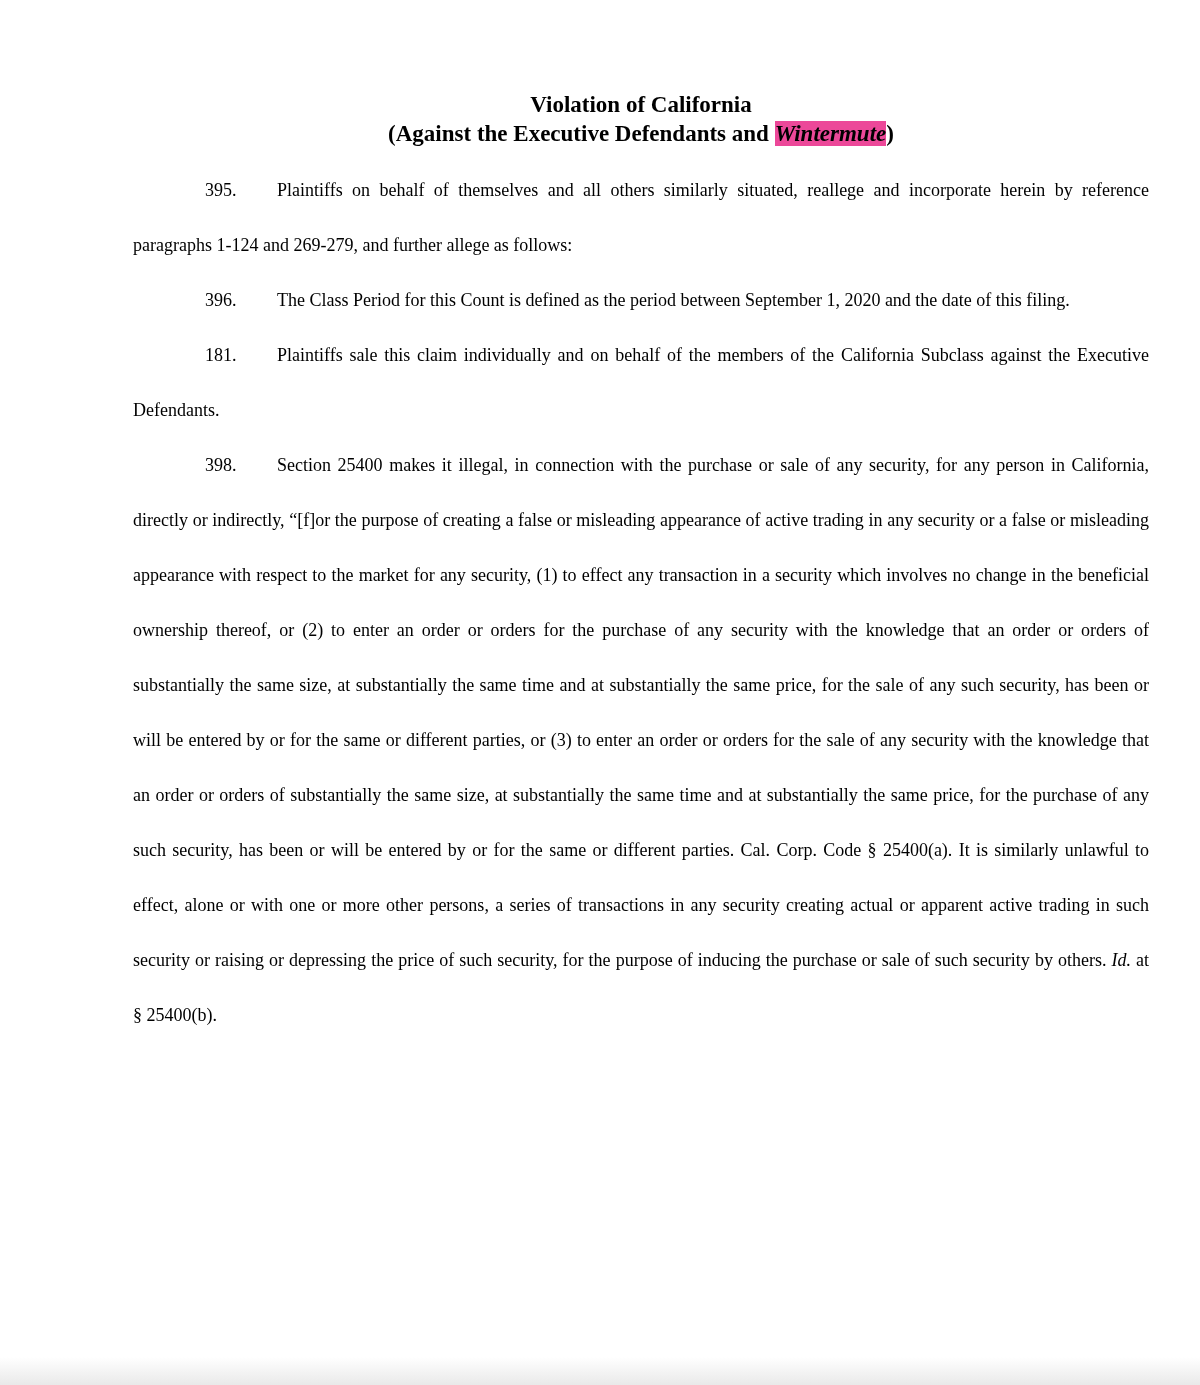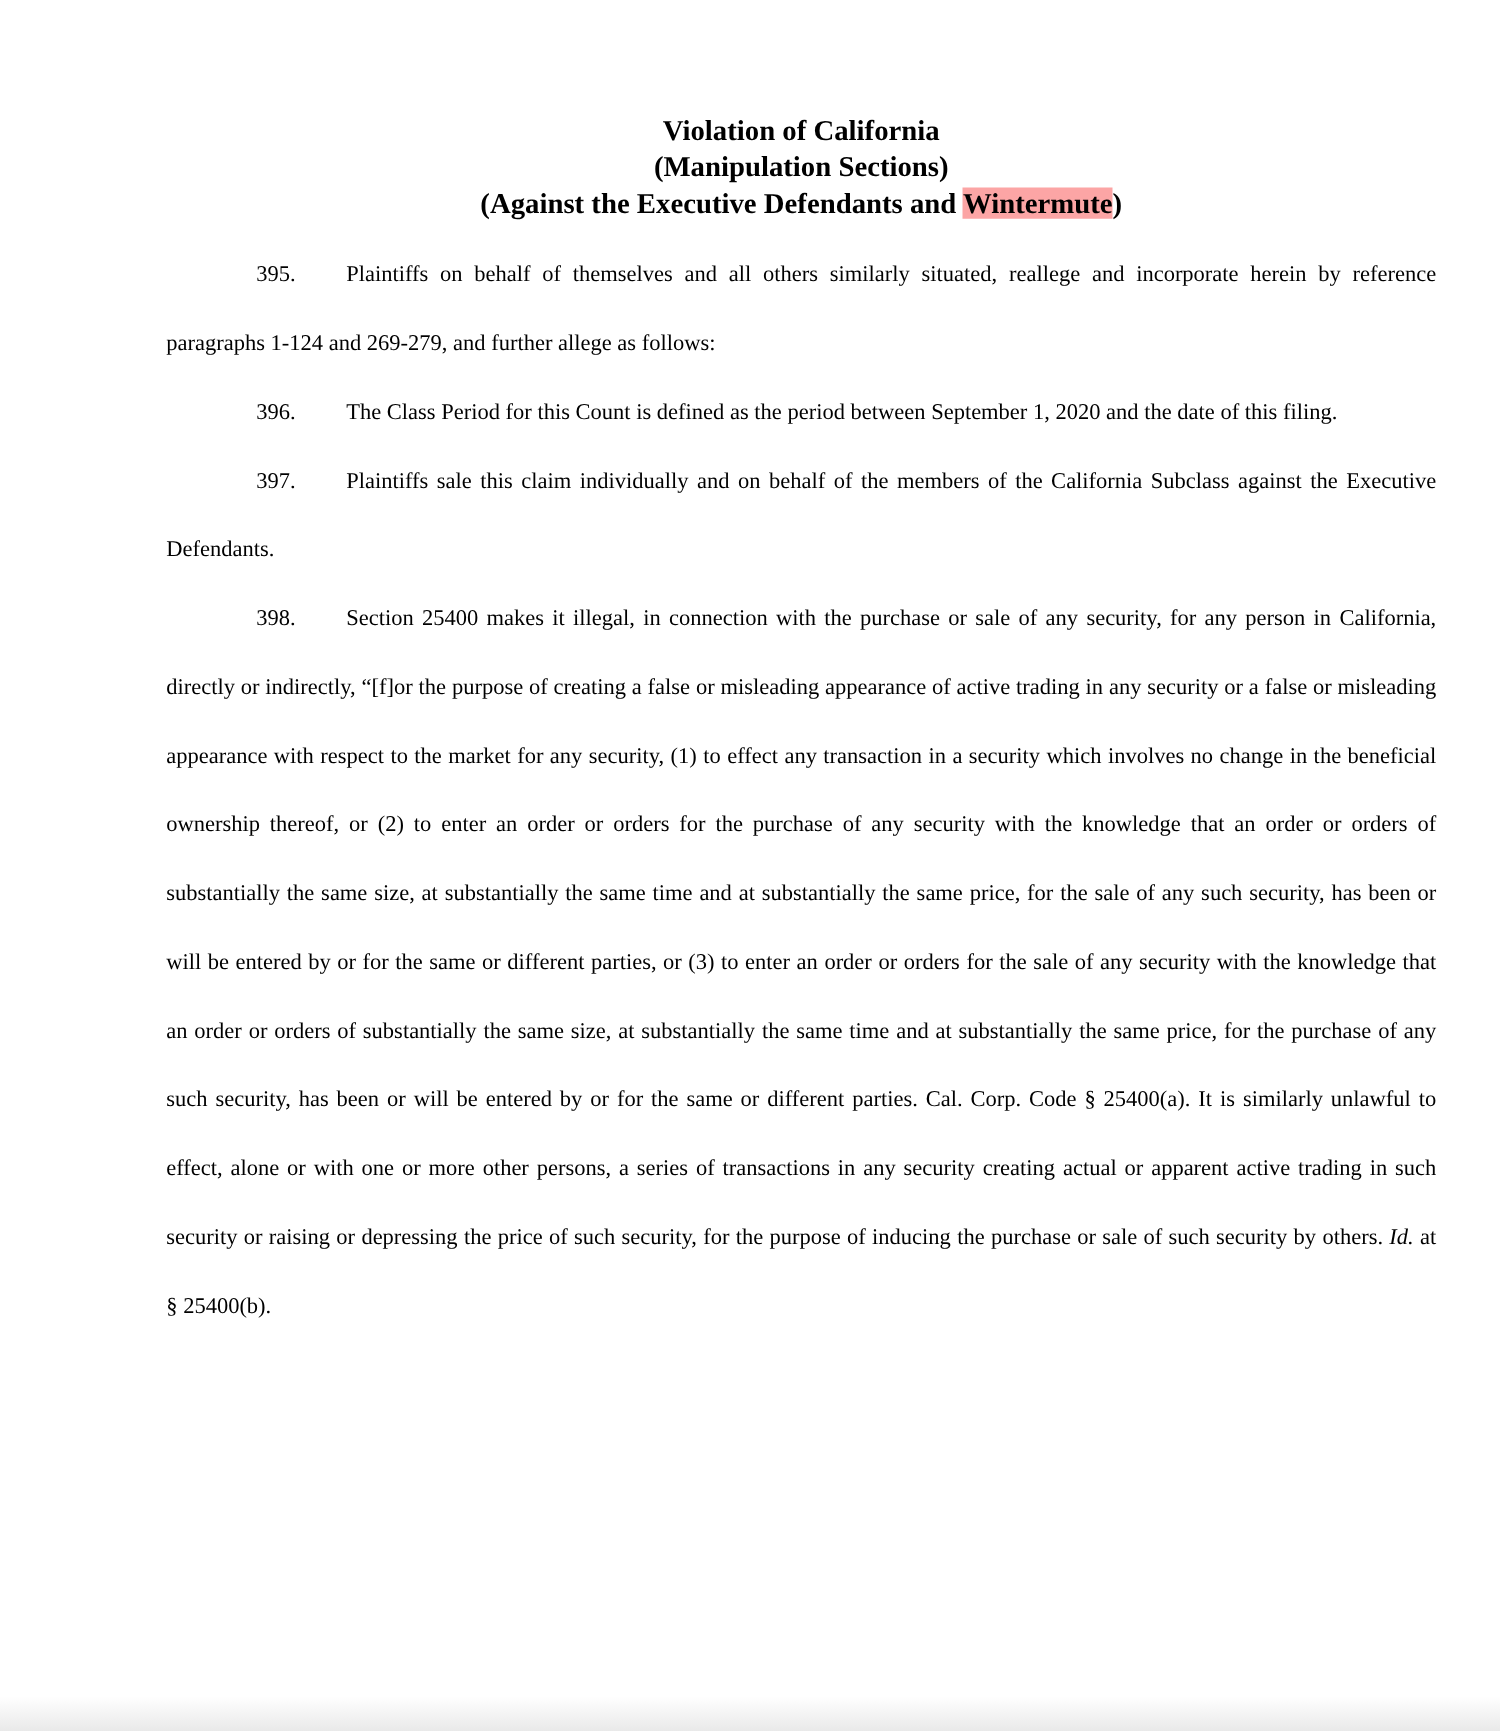--- a/index.html
+++ b/index.html
@@ -54,31 +54,30 @@
     background: linear-gradient(to bottom, rgba(235,235,235,0) 0%, #e9e9e9 100%);
   }
 </style>
 </head>
 <body>
 
 <div class="page">
 
   <div class="heading">
     <div>Violation of California</div>
-    <div>(Manipulation Sections)</div>
-    <div><span>(Against the Executive Defendants and </span><span class="hl" style="background-color: #fca5a5;">Wintermute</span><span>)</span></div>
+    <div><span>(Against the Executive Defendants and </span><span class="hl" style="background-color: #ec4899; font-style: italic;">Wintermute</span><span>)</span></div>
   </div>
 
   <div class="content">
 
     <p class="para"><span class="pnum">395.</span><span>Plaintiffs on behalf of themselves and all others similarly situated, reallege and incorporate herein by reference paragraphs 1-124 and 269-279, and further allege as follows:</span></p>
 
     <p class="para"><span class="pnum">396.</span><span>The Class Period for this Count is defined as the period between September 1, 2020 and the date of this filing.</span></p>
 
-    <p class="para"><span class="pnum">397.</span><span>Plaintiffs sale this claim individually and on behalf of the members of the California Subclass against the Executive Defendants.</span></p>
+    <p class="para"><span class="pnum">181.</span><span>Plaintiffs sale this claim individually and on behalf of the members of the California Subclass against the Executive Defendants.</span></p>
 
     <p class="para"><span class="pnum">398.</span><span>Section 25400 makes it illegal, in connection with the purchase or sale of any security, for any person in California, directly or indirectly, “[f]or the purpose of creating a false or misleading appearance of active trading in any security or a false or misleading appearance with respect to the market for any security, (1) to effect any transaction in a security which involves no change in the beneficial ownership thereof, or (2) to enter an order or orders for the purchase of any security with the knowledge that an order or orders of substantially the same size, at substantially the same time and at substantially the same price, for the sale of any such security, has been or will be entered by or for the same or different parties, or (3) to enter an order or orders for the sale of any security with the knowledge that an order or orders of substantially the same size, at substantially the same time and at substantially the same price, for the purchase of any such security, has been or will be entered by or for the same or different parties. Cal. Corp. Code § 25400(a). It is similarly unlawful to effect, alone or with one or more other persons, a series of transactions in any security creating actual or apparent active trading in such security or raising or depressing the price of such security, for the purpose of inducing the purchase or sale of such security by others. </span><em class="citation">Id.</em><span> at § 25400(b).</span></p>
 
   </div>
 
 </div>
 
 <div class="bottom-fade"></div>
 
 </body></html>

